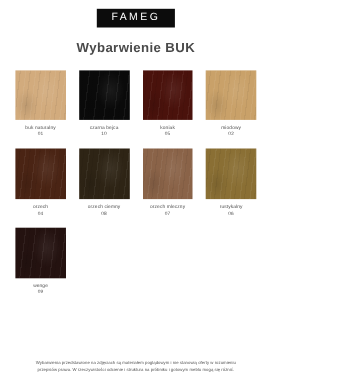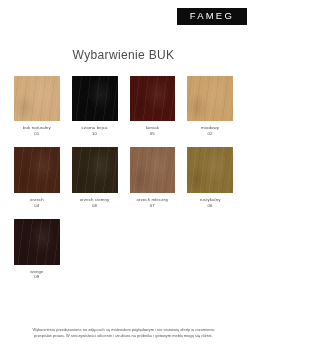--- a/index.html
+++ b/index.html
@@ -19,41 +19,41 @@
     width: 247px;
     height: 349px;
     position: relative;
     box-sizing: border-box;
     background: #ffffff;
   }
 
   
   .brand-wrap {
     display: flex;
-    justify-content: flex-end;
+    justify-content: center;
     padding-top: 8px;
   }
   .brand-box {
     background: #0c0c0c;
     color: #ffffff;
     padding: 3px 13px 4px 13px;
     font-size: 9.5px;
     letter-spacing: 2.2px;
     font-weight: 400;
     line-height: 1;
     font-family: "Liberation Sans", sans-serif;
   }
 
   .page-title {
     text-align: center;
     font-size: 12px;
-    font-weight: 400;
+    font-weight: 700;
     letter-spacing: 0.35px;
     color: #4a4a4a;
-    margin: 24px 0 0 0;
+    margin: 12px 0 0 0;
     line-height: 1;
   }
 
   
   .grid {
     margin: 15px 0 0 0;
     padding: 0 14px;
     display: grid;
     grid-template-columns: repeat(4, 1fr);
     column-gap: 12px;

